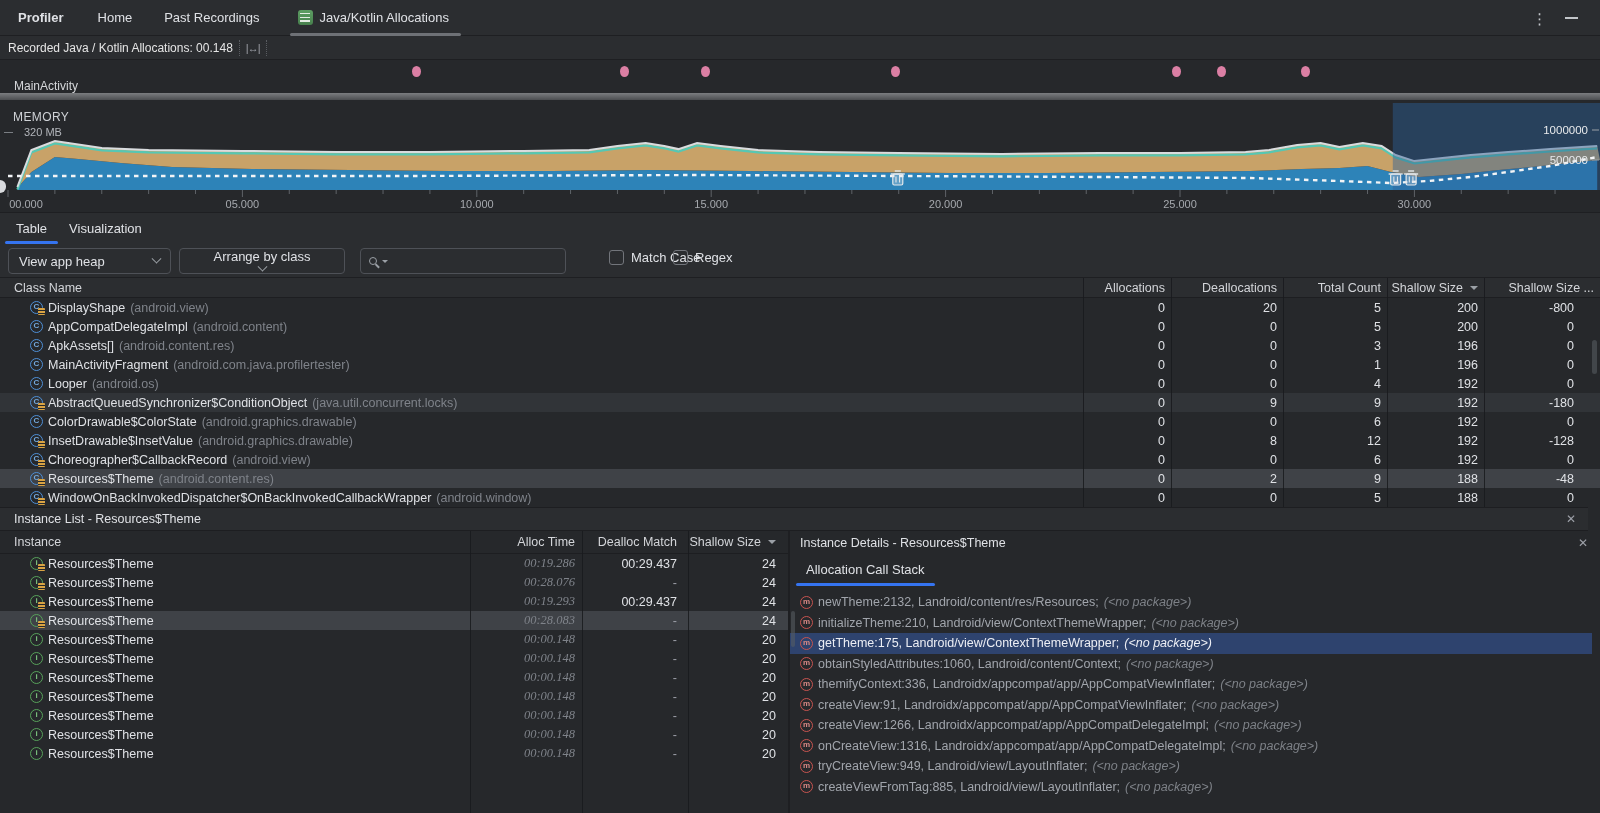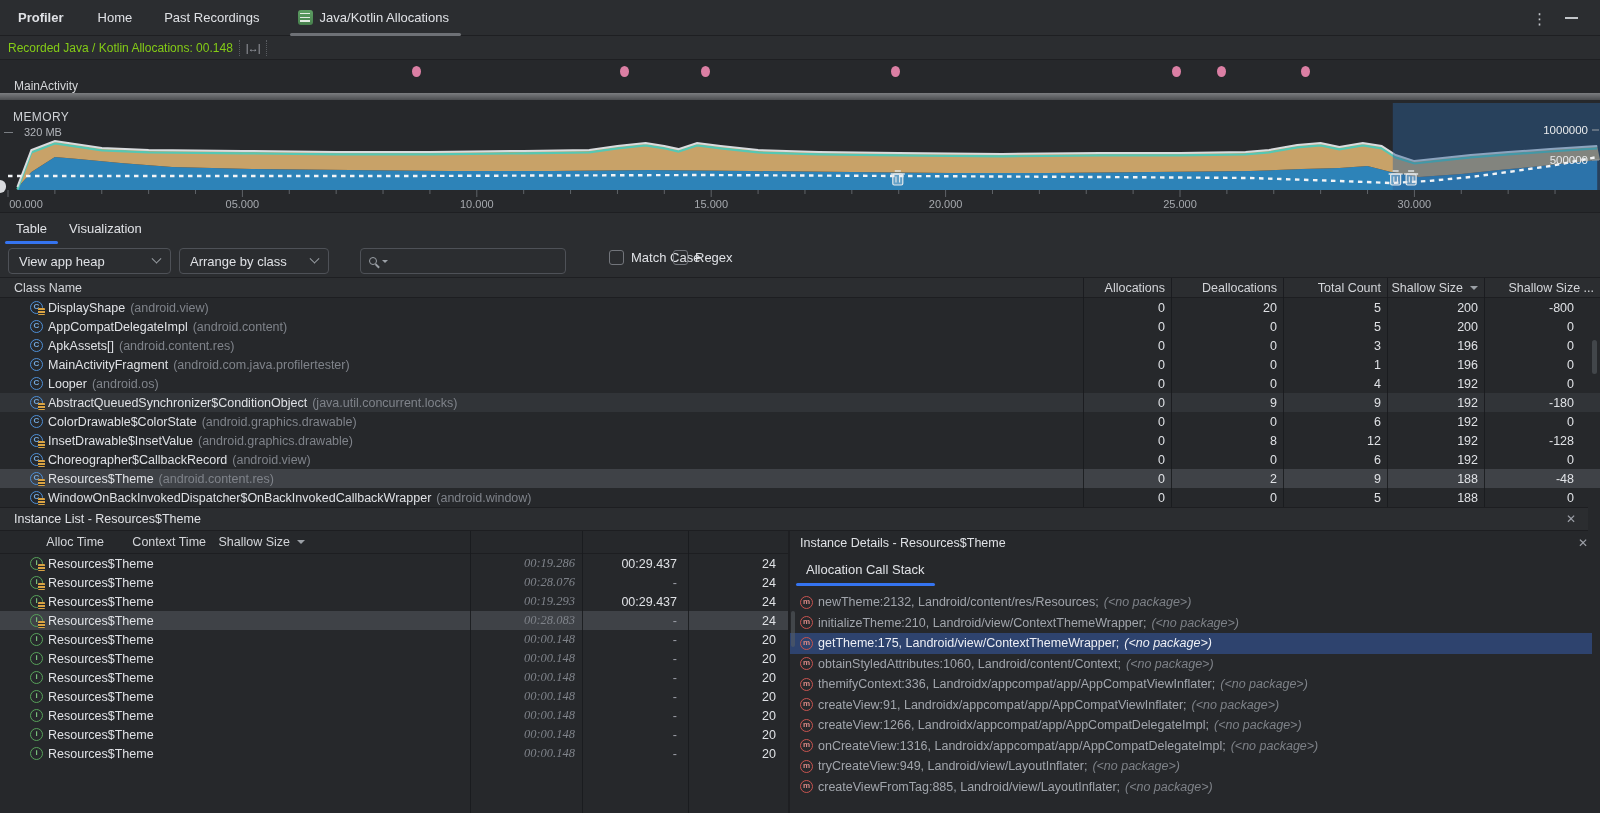--- a/index.html
+++ b/index.html
@@ -17,21 +17,21 @@
   .session-tab::after { content:''; position:absolute; left:2px; right:2px; bottom:0; height:3px; background:#6e7176; border-radius:2px; }
   .alloc-icon { width:15px; height:15px; border-radius:3px; background:linear-gradient(#5d9e63,#47804d); position:relative; }
   .alloc-icon::after { content:''; position:absolute; inset:3px 2.5px; background:repeating-linear-gradient(180deg,#e4ece4 0 1.4px, rgba(0,0,0,0) 1.4px 3.6px); }
   .session-tab .label { font-size:13px; color:#dfe1e5; }
   .topbar-right { position:absolute; right:0; top:0; height:36px; display:flex; align-items:center; gap:18px; padding-right:22px; }
   .kebab { font-size:15px; color:#c2c5c9; line-height:1; }
   .minimize-bar { width:13px; height:2px; background:#c2c5c9; }
 
   
   .recordbar { position:absolute; left:0; top:36px; width:1600px; height:24px; background:#2b2d30; border-bottom:1px solid #1e1f22; display:flex; align-items:center; }
-  .recordbar .rec-label { font-size:12px; color:#84cc16; margin-left:8px; }
+  .recordbar .rec-label { font-size:12px; color:#e5e5e5; margin-left:8px; }
   .rec-sep { height:16px; border-left:1px dotted #595c61; margin:0 6px; }
   .range-icon { font-size:11px; color:#9da0a8; letter-spacing:-1px; }
 
   
   .surface { position:absolute; left:0; top:60px; width:1600px; height:153px; background:#26282b; border-bottom:1px solid #1e1f22; }
   .event-dot { position:absolute; width:9px; height:11px; border-radius:50%; background:#db7fa4; top:6px; }
   .activity-label { position:absolute; left:14px; top:19px; font-size:12px; color:#d5d7da; z-index:3; }
   .activity-bar { position:absolute; left:0; top:33px; width:1600px; height:7px; background:linear-gradient(#7b7d80,#4c4e51); }
   .mem-title { position:absolute; left:13px; top:50px; font-size:12px; color:#cfd2d6; letter-spacing:.4px; z-index:3; }
   .mem-left-axis { position:absolute; left:24px; top:66px; font-size:11px; color:#b2b5ba; z-index:3; }
@@ -43,21 +43,21 @@
   
   .viewtabs { position:absolute; left:0; top:213px; width:1600px; height:31px; background:#2b2d30; display:flex; align-items:center; }
   .vtab { font-size:13px; color:#dfe1e5; height:31px; display:flex; align-items:center; padding:0 11px; position:relative; }
   .vtab-table { margin-left:5px; }
   .vtab-table::after { content:''; position:absolute; left:0; right:0; bottom:0; height:3px; background:#3574f0; border-radius:2px; }
 
   
   .filterbar { position:absolute; left:0; top:244px; width:1600px; height:34px; background:#2b2d30; border-bottom:1px solid #1e1f22; }
   .dropdown { position:absolute; top:4px; height:26px; background:#2b2d30; border:1px solid #4e5157; border-radius:4px; display:flex; align-items:center; justify-content:space-between; padding:0 10px; font-size:13px; color:#dfe1e5; }
   .dd-heap { left:8px; width:163px; }
-  .dd-arrange { left:179px; width:150px; }
+  .dd-arrange { left:179px; width:166px;flex-direction:column; }
   .chev { width:7px; height:7px; border-right:1.5px solid #9ba0a6; border-bottom:1.5px solid #9ba0a6; transform:rotate(45deg) translate(-2px,-2px); }
   .searchbox { position:absolute; left:360px; top:4px; width:206px; height:26px; background:#2b2d30; border:1px solid #4e5157; border-radius:4px; display:flex; align-items:center; padding:0 8px; gap:3px; }
   .mag { width:8px; height:8px; border:1.5px solid #9ba0a6; border-radius:50%; position:relative; flex:0 0 auto; }
   .mag::after { content:''; position:absolute; width:5px; height:1.5px; background:#9ba0a6; transform:rotate(45deg); right:-4px; bottom:-2px; }
   .mag-dd { width:0; height:0; border-left:3px solid transparent; border-right:3px solid transparent; border-top:3.5px solid #9ba0a6; margin-left:2px; }
   .searchbox input { flex:1; background:transparent; border:none; outline:none; color:#dfe1e5; font-size:13px; font-family:"Liberation Sans",sans-serif; }
   .cb-group { position:absolute; top:6px; display:flex; align-items:center; gap:7px; }
   .cb-match { left:609px; } .cb-regex { left:673px; }
   .checkbox { width:15px; height:15px; border:1.5px solid #72757b; border-radius:3px; background:transparent; }
   .cb-label { font-size:13px; color:#dfe1e5; }
@@ -417,22 +417,23 @@
   <div class="col-div" style="left:1484px"></div>
   <div class="vscroll" style="left:1592px; top:340px; height:34px;"></div>
 
   <div class="panel-title-band">
     <span class="panel-title">Instance List - Resources$Theme</span>
     <span class="close-x">✕</span>
   </div>
 
   <div class="lower-left">
     <div class="inst-header">
+      <span class="ih-name">Instance</span>
       <span class="ih-num iw-alloc">Alloc Time</span>
-      <span class="ih-num iw-dealloc">Context Time</span>
+      <span class="ih-num iw-dealloc">Dealloc Match</span>
       <span class="ih-num iw-shallow">
           <span>Shallow Size</span>
           <span class="sort"></span>
         </span>
     </div>
     <div class="inst-rows" id="inst-rows">
         <div class="irow ">
           <span class="cell-name">
             <span class="icon-ring ic-inst">i<span class="badge"></span></span>
             <span class="cls-name">Resources$Theme</span>

